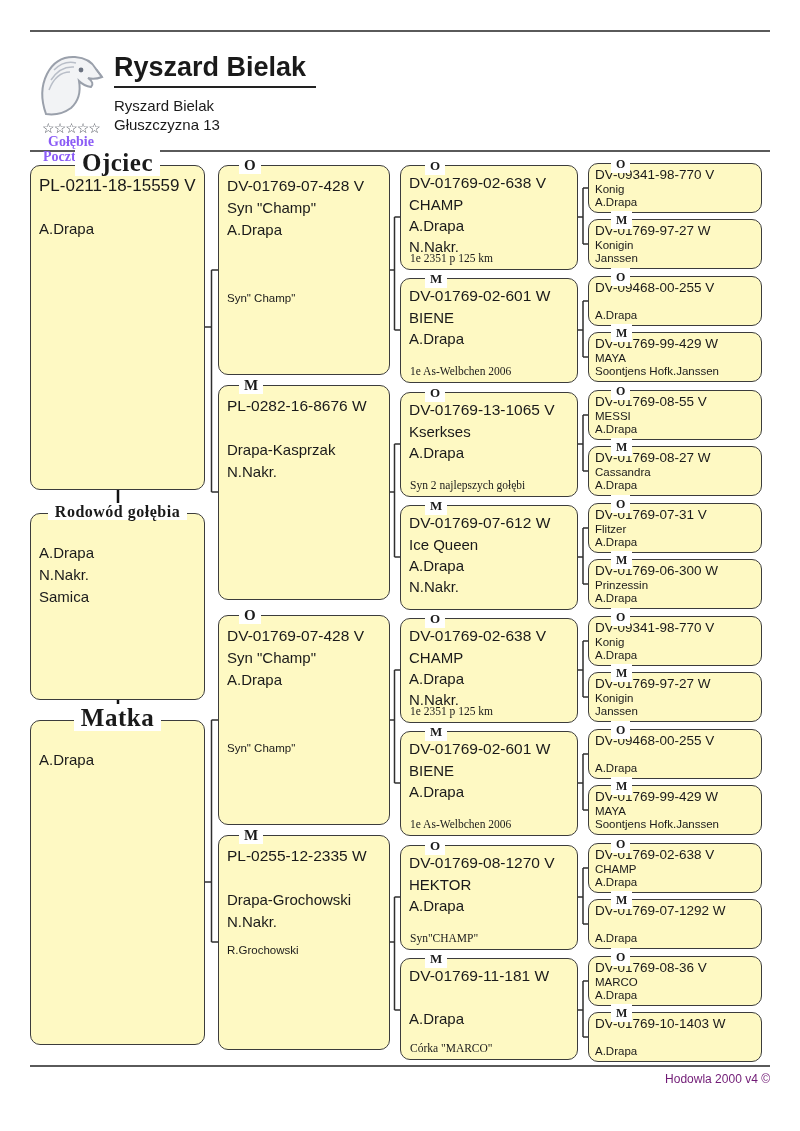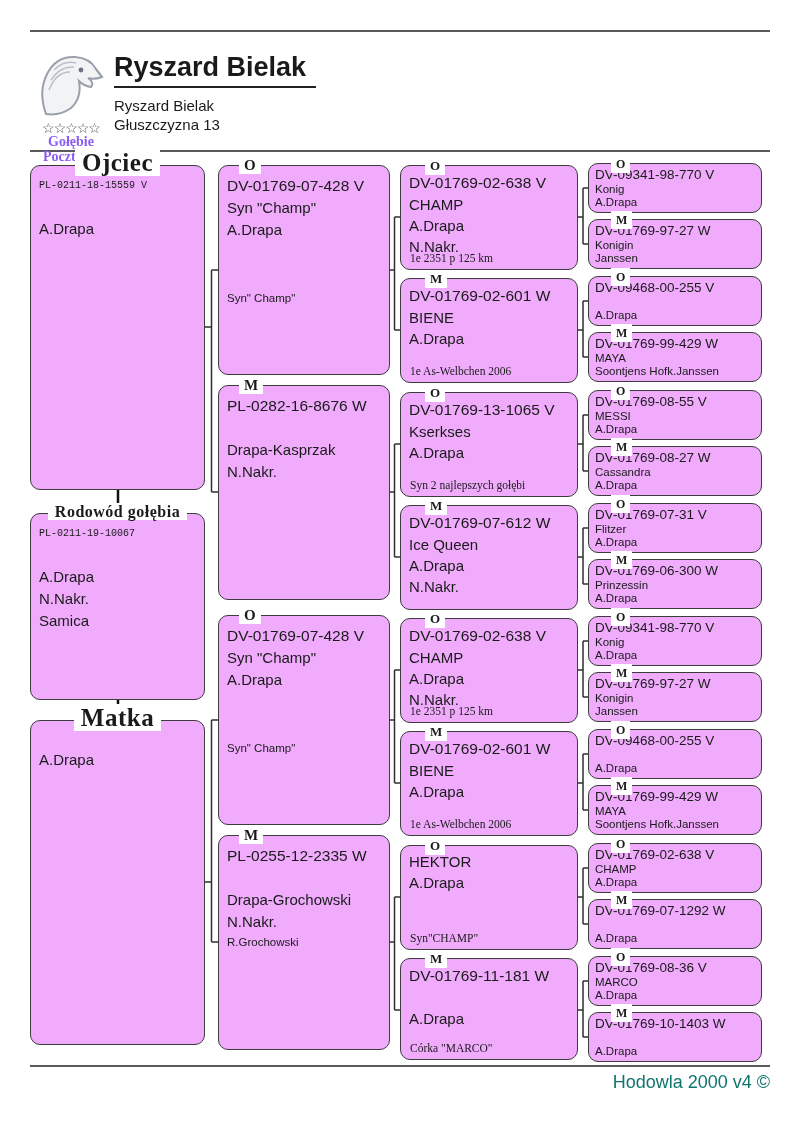--- a/index.html
+++ b/index.html
@@ -8,46 +8,46 @@
   .rule{position:absolute;left:30px;width:740px;height:2px;background:#5a5a5a;}
   
   .logo{position:absolute;left:30px;top:52px;width:82px;text-align:center;}
   .logo .stars{font-size:14px;letter-spacing:-1px;color:#4a4f58;line-height:12px;}
   .logo .brand{font-family:"Liberation Serif",serif;font-weight:bold;font-size:14px;
                line-height:15px;color:#8b5cf6;}
   .htitle{position:absolute;left:114px;top:52px;font-family:"Liberation Sans",sans-serif;
           font-weight:bold;font-size:27px;border-bottom:2px solid #222;padding:0 10px 3px 0;}
   .hname{position:absolute;left:114px;top:96px;font-size:15px;line-height:19px;}
   
-  .node{position:absolute;background:#f0abfc;border:1.6px solid #3c3c3c;border-radius:10px;box-sizing:border-box;}
+  .node{position:absolute;background:#fef9c3;border:1.6px solid #3c3c3c;border-radius:10px;box-sizing:border-box;}
   .c1{left:30px;width:175px}.c2{left:218px;width:172px}.c3{left:400px;width:178px}.c4{left:588px;width:174px}
   .caption{position:absolute;top:-17px;left:0;width:100%;text-align:center;}
   .caption span{background:#fff;padding:0 7px;font-family:"Liberation Serif",serif;
                 font-weight:bold;font-size:25px;letter-spacing:.5px;}
   .caption.small{top:-11px}
   .caption.small span{font-size:16px;}
   .sex{position:absolute;top:-10px;left:20px;background:#fff;padding:0 5px;
        font-family:"Liberation Serif",serif;font-weight:bold;font-size:15px;line-height:18px;}
   .c3 .sex{font-size:13px;top:-9px;left:24px;}
   .c4 .sex{font-size:12px;top:-9px;left:22px;}
   .body{padding:8px 8px 0 8px;}
   .c4 .body{padding:2px 6px 0 6px;}
   .ring{font-size:15.5px;line-height:23px;white-space:nowrap;}
-  .c1 .ring{font-size:10px;line-height:24px;font-family:Liberation Mono, monospace;}
+  .c1 .ring{font-size:17px;line-height:24px;}
   .c4 .ring{font-size:13.5px;line-height:17px;}
   .ln{font-size:15px;line-height:22px;min-height:22px;white-space:nowrap;}
   .c1 .ln{line-height:22px;min-height:22px;}
   .c1 .blank{min-height:20px;}
   .c3 .ln{line-height:21px;min-height:21px;}
   .c4 .ln{font-size:11.5px;line-height:13px;min-height:13px;}
   .note{font-size:11.5px;line-height:14px;white-space:nowrap;}
   .c2 .note{margin-top:28px;}
   .noteb{position:absolute;left:9px;bottom:5px;font-size:11.5px;white-space:nowrap;font-family:Liberation Serif, serif;}
   .wires{position:absolute;left:0;top:0;}
-  .footer{position:absolute;right:30px;top:1072px;font-size:18px;color:#0f766e;}
+  .footer{position:absolute;right:30px;top:1072px;font-size:12px;color:#701a75;}
 </style>
 </head>
 <body>
 
 <div class="page">
 
   <div class="rule" style="top:30px"></div>
   <div class="rule" style="top:150px"></div>
   <div class="rule" style="top:1065px"></div>
 
@@ -91,21 +91,20 @@
     <div class="body">
       <div class="ring">PL-0211-18-15559 V</div>
       <div class="ln blank"></div>
       <div class="ln">A.Drapa</div>
     </div>
   </div>
 
   <div class="node c1" style="top:513px;height:187px">
     <div class="caption small"><span>Rodowód gołębia</span></div>
     <div class="body">
-      <div class="ring">PL-0211-19-10067</div>
       <div class="ln blank"></div>
       <div class="ln">A.Drapa</div>
       <div class="ln">N.Nakr.</div>
       <div class="ln">Samica</div>
     </div>
   </div>
 
   <div class="node c1" style="top:720px;height:325px">
     <div class="caption"><span>Matka</span></div>
     <div class="body">
@@ -143,21 +142,21 @@
       <div class="note">Syn" Champ"</div>
     </div>
   </div>
   <div class="node c2" style="top:835px;height:215px">
     <span class="sex">M</span>
     <div class="body">
       <div class="ring">PL-0255-12-2335 W</div>
       <div class="ln"></div>
       <div class="ln">Drapa-Grochowski</div>
       <div class="ln">N.Nakr.</div>
-      <div class="note" style="margin-top:2px">R.Grochowski</div>
+      <div class="note" style="margin-top:10px">R.Grochowski</div>
     </div>
   </div>
 
   <div class="node c3" style="top:165px;height:105px">
     <span class="sex">O</span>
     <div class="body" style="padding-top:5px">
       <div class="ring">DV-01769-02-638 V</div>
       <div class="ln">CHAMP</div>
       <div class="ln">A.Drapa</div>
       <div class="ln">N.Nakr.</div>
@@ -206,20 +205,21 @@
     <div class="body" style="padding-top:5px">
       <div class="ring">DV-01769-02-601 W</div>
       <div class="ln">BIENE</div>
       <div class="ln">A.Drapa</div>
     </div>
     <div class="noteb">1e As-Welbchen 2006</div>
   </div>
   <div class="node c3" style="top:845px;height:105px">
     <span class="sex">O</span>
     <div class="body" style="padding-top:5px">
+      <div class="ring">DV-01769-08-1270 V</div>
       <div class="ln">HEKTOR</div>
       <div class="ln">A.Drapa</div>
     </div>
     <div class="noteb">Syn"CHAMP"</div>
   </div>
   <div class="node c3" style="top:958px;height:102px">
     <span class="sex">M</span>
     <div class="body" style="padding-top:5px">
       <div class="ring">DV-01769-11-181 W</div>
       <div class="ln"></div>

